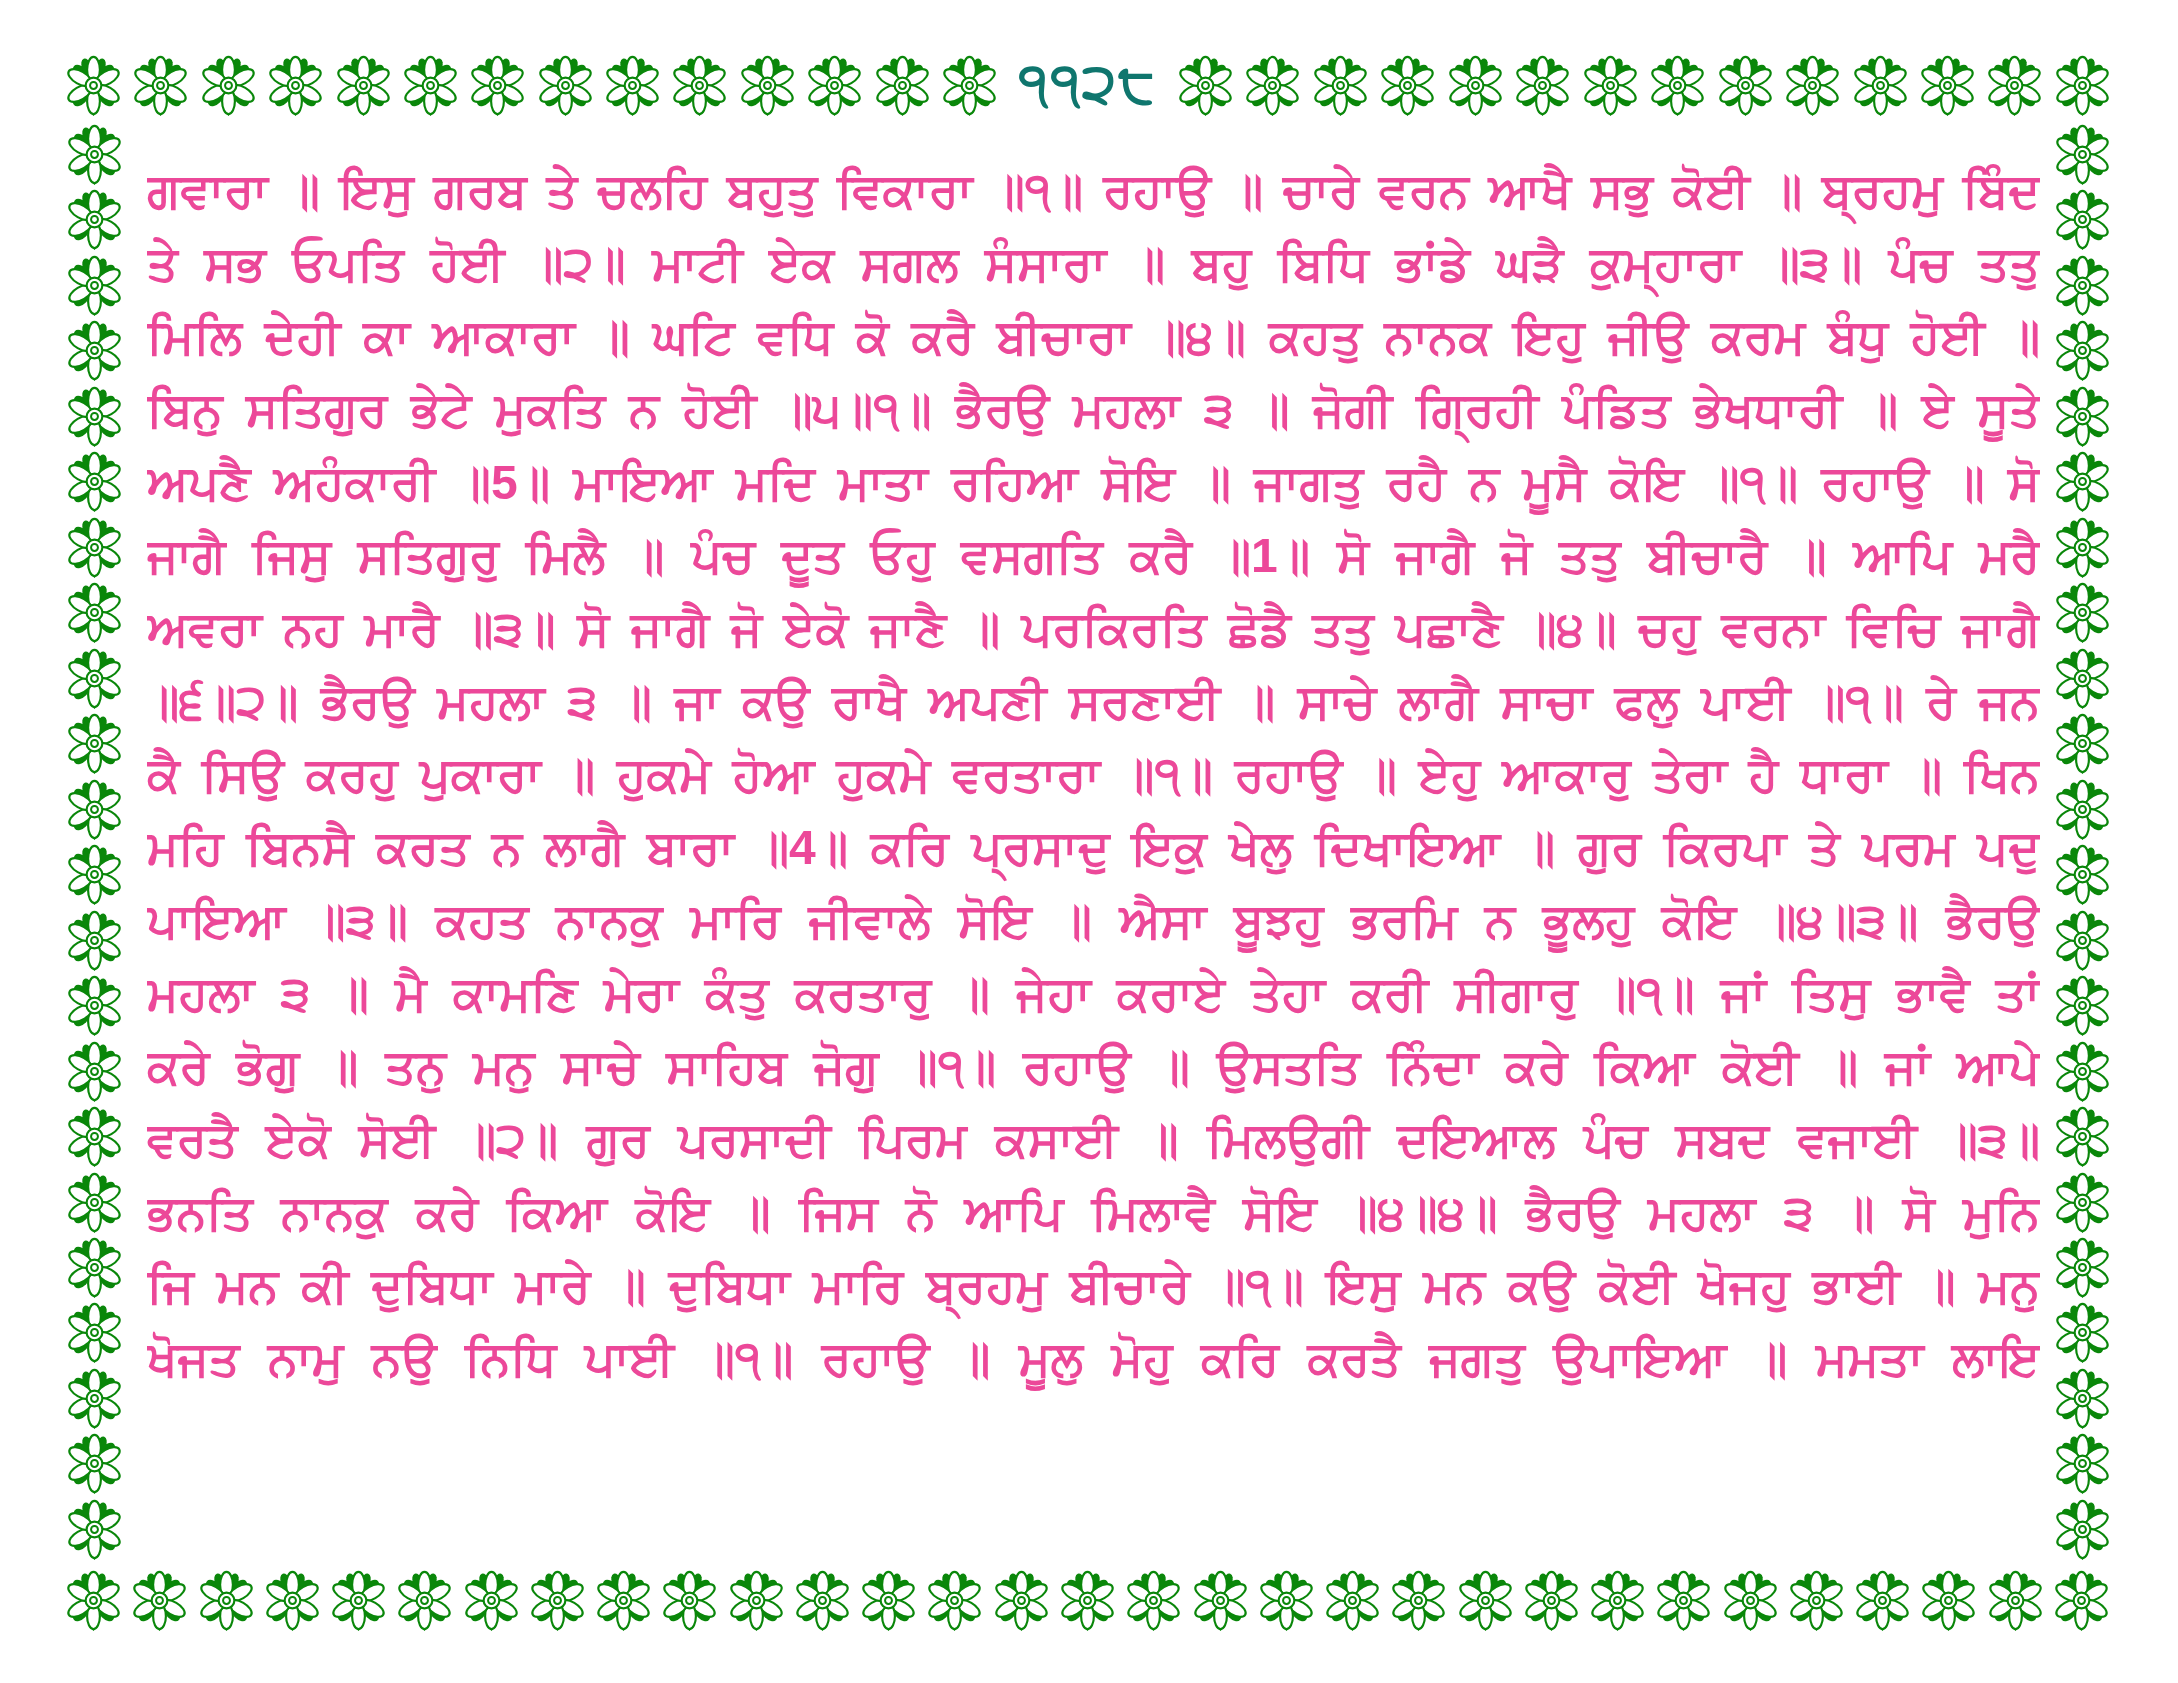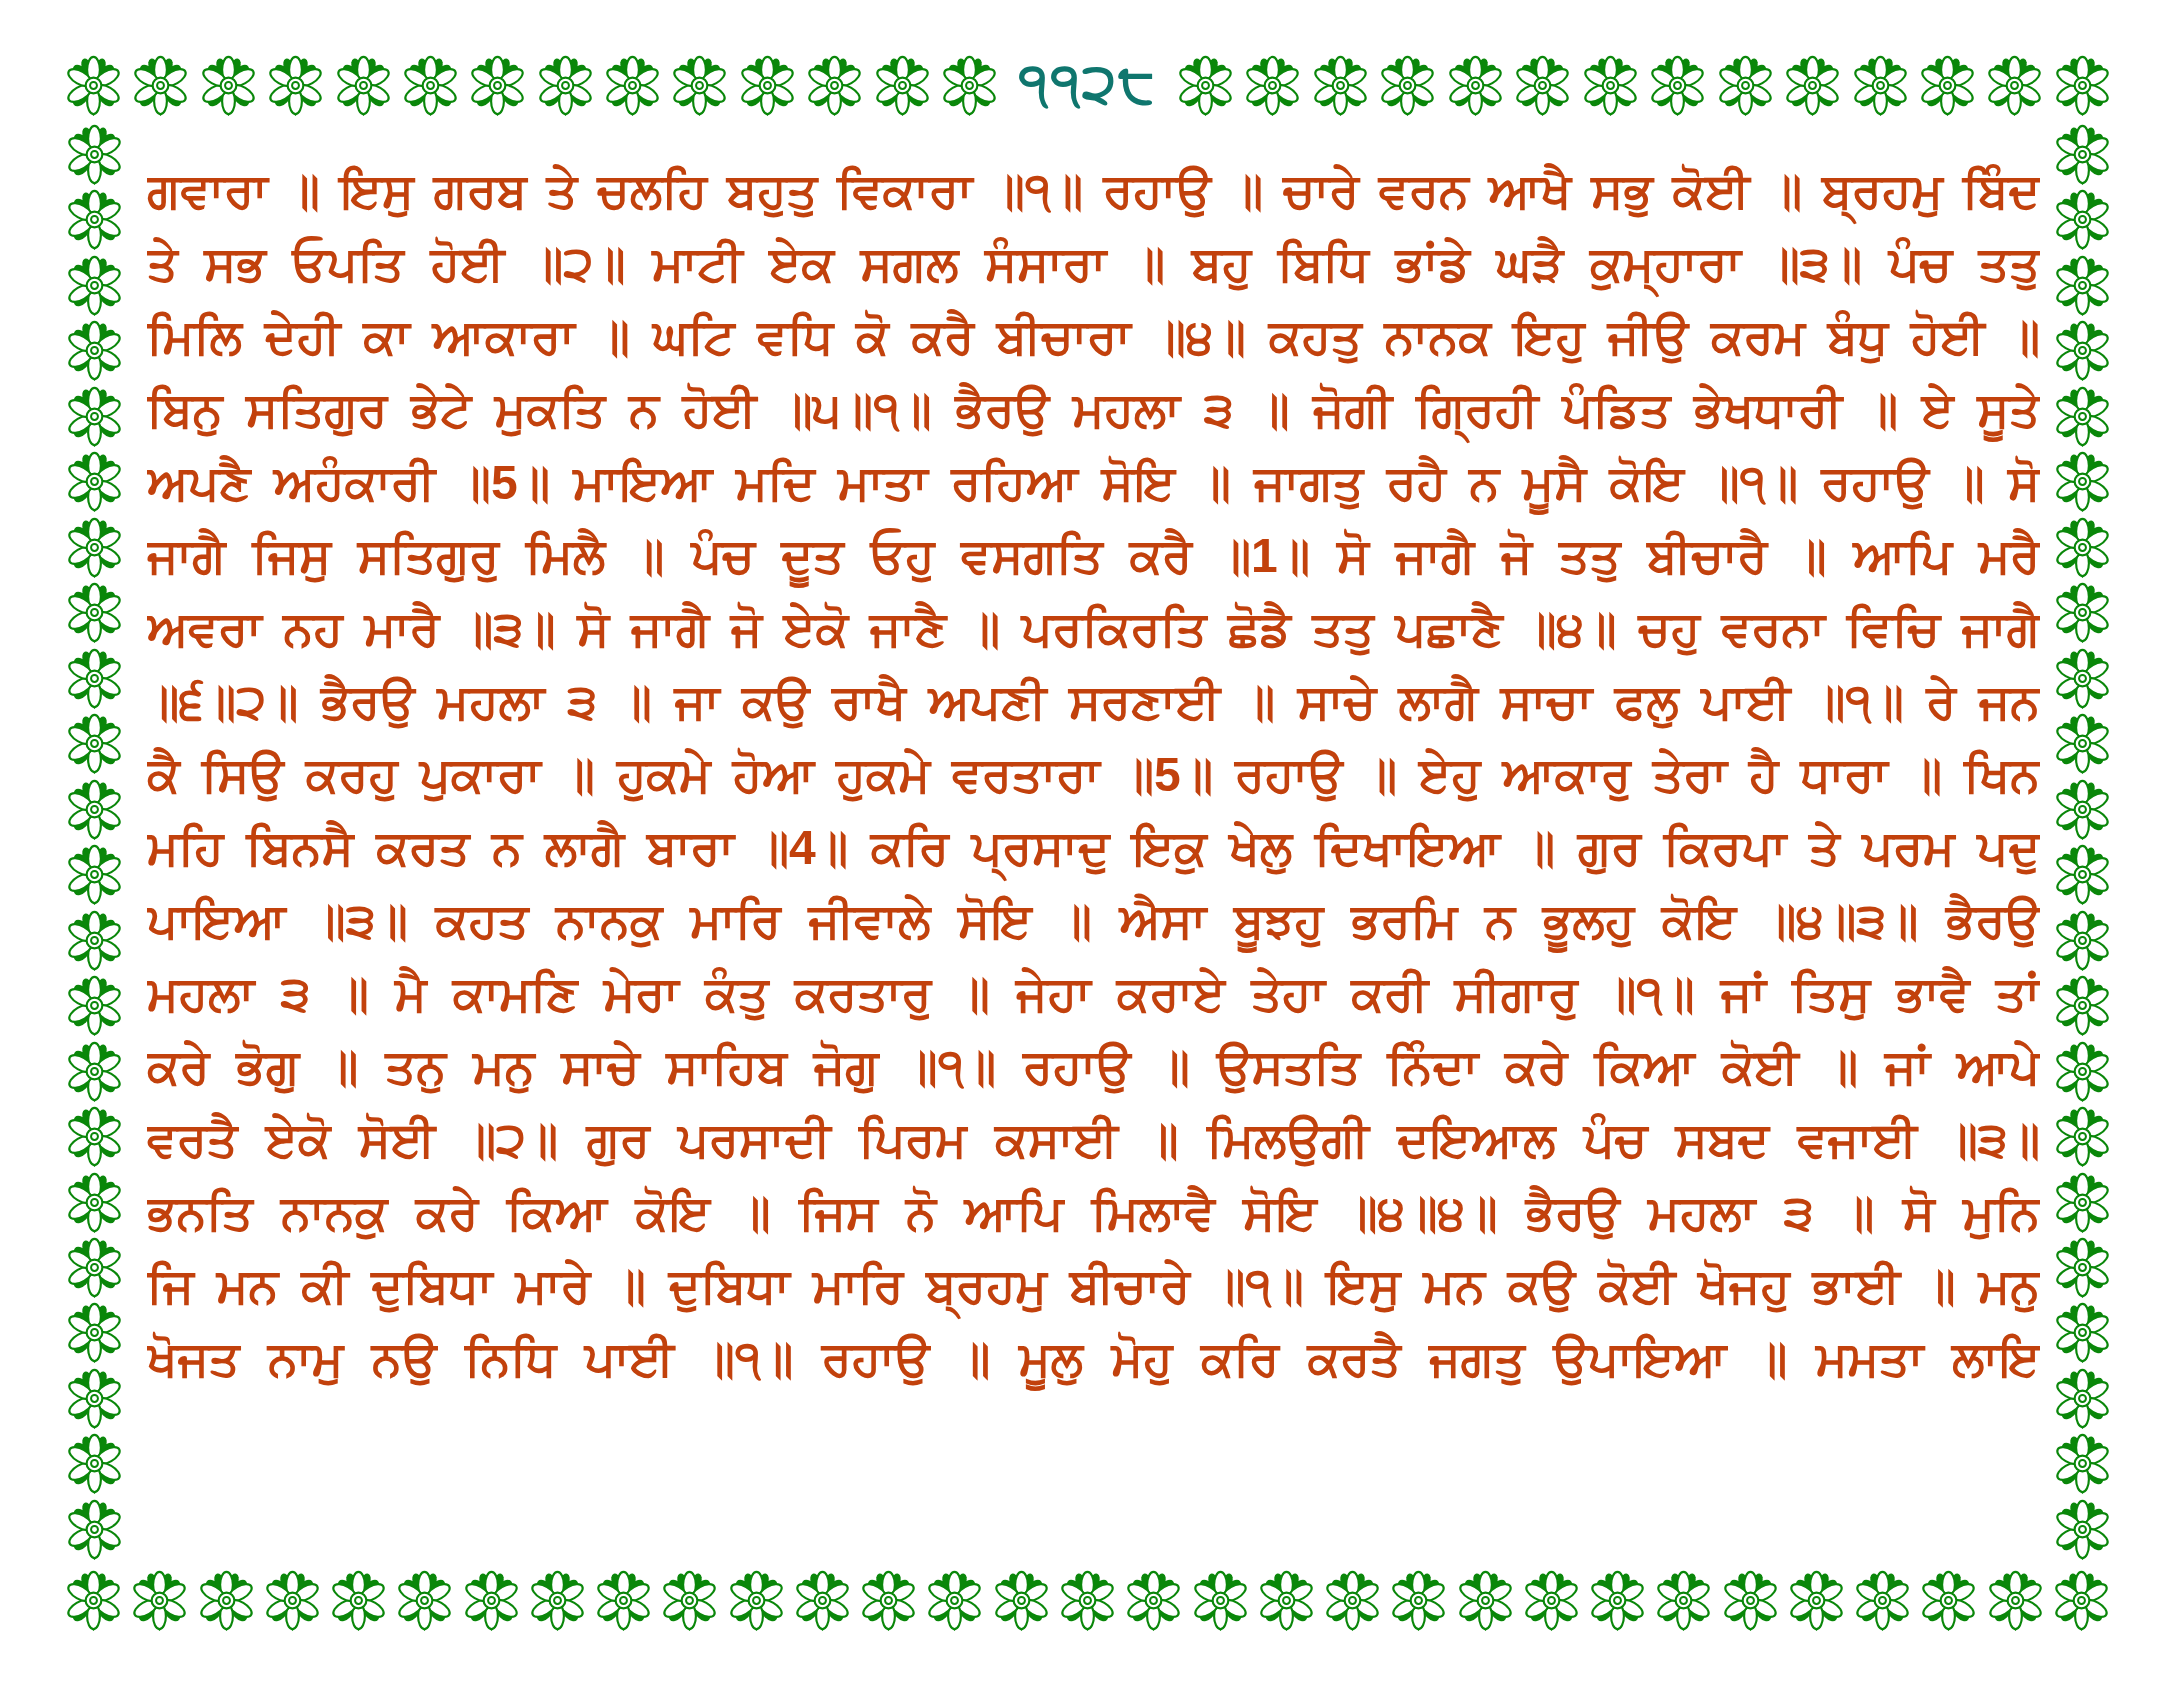--- a/index.html
+++ b/index.html
@@ -26,21 +26,21 @@
   .page-number{
     position:absolute;left:1001px;top:48px;width:173px;height:71px;
     line-height:71px;text-align:center;
     font-size:55px;font-weight:700;color:#0f766e;
     letter-spacing:2px;
   }
 
   
   .text-block{
     position:absolute;left:147px;top:154px;width:1893px;
-    color:#c2410c;
+    color:#ec4899;
   }
   .tline{
     height:73px;line-height:73px;
     font-size:48px;font-weight:700;
     text-align:justify;
     -moz-text-align-last:justify;
     text-align-last:justify;
     white-space:normal;
     overflow:hidden;
   }
@@ -2228,21 +2228,21 @@
 
   <div class="text-block">
     <div class="tline">ਗਵਾਰਾ ॥ ਇਸੁ ਗਰਬ ਤੇ ਚਲਹਿ ਬਹੁਤੁ ਵਿਕਾਰਾ ॥੧॥ ਰਹਾਉ ॥ ਚਾਰੇ ਵਰਨ ਆਖੈ ਸਭੁ ਕੋਈ ॥ ਬ੍ਰਹਮੁ ਬਿੰਦ</div>
     <div class="tline">ਤੇ ਸਭ ਓਪਤਿ ਹੋਈ ॥੨॥ ਮਾਟੀ ਏਕ ਸਗਲ ਸੰਸਾਰਾ ॥ ਬਹੁ ਬਿਧਿ ਭਾਂਡੇ ਘੜੈ ਕੁਮ੍ਹਾਰਾ ॥੩॥ ਪੰਚ ਤਤੁ</div>
     <div class="tline">ਮਿਲਿ ਦੇਹੀ ਕਾ ਆਕਾਰਾ ॥ ਘਟਿ ਵਧਿ ਕੋ ਕਰੈ ਬੀਚਾਰਾ ॥੪॥ ਕਹਤੁ ਨਾਨਕ ਇਹੁ ਜੀਉ ਕਰਮ ਬੰਧੁ ਹੋਈ ॥</div>
     <div class="tline">ਬਿਨੁ ਸਤਿਗੁਰ ਭੇਟੇ ਮੁਕਤਿ ਨ ਹੋਈ ॥੫॥੧॥ ਭੈਰਉ ਮਹਲਾ ੩ ॥ ਜੋਗੀ ਗ੍ਰਿਹੀ ਪੰਡਿਤ ਭੇਖਧਾਰੀ ॥ ਏ ਸੂਤੇ</div>
     <div class="tline">ਅਪਣੈ ਅਹੰਕਾਰੀ ॥5॥ ਮਾਇਆ ਮਦਿ ਮਾਤਾ ਰਹਿਆ ਸੋਇ ॥ ਜਾਗਤੁ ਰਹੈ ਨ ਮੂਸੈ ਕੋਇ ॥੧॥ ਰਹਾਉ ॥ ਸੋ</div>
     <div class="tline">ਜਾਗੈ ਜਿਸੁ ਸਤਿਗੁਰੁ ਮਿਲੈ ॥ ਪੰਚ ਦੂਤ ਓਹੁ ਵਸਗਤਿ ਕਰੈ ॥1॥ ਸੋ ਜਾਗੈ ਜੋ ਤਤੁ ਬੀਚਾਰੈ ॥ ਆਪਿ ਮਰੈ</div>
     <div class="tline">ਅਵਰਾ ਨਹ ਮਾਰੈ ॥੩॥ ਸੋ ਜਾਗੈ ਜੋ ਏਕੋ ਜਾਣੈ ॥ ਪਰਕਿਰਤਿ ਛੋਡੈ ਤਤੁ ਪਛਾਣੈ ॥੪॥ ਚਹੁ ਵਰਨਾ ਵਿਚਿ ਜਾਗੈ</div>
     <div class="tline">॥੬॥੨॥ ਭੈਰਉ ਮਹਲਾ ੩ ॥ ਜਾ ਕਉ ਰਾਖੈ ਅਪਣੀ ਸਰਣਾਈ ॥ ਸਾਚੇ ਲਾਗੈ ਸਾਚਾ ਫਲੁ ਪਾਈ ॥੧॥ ਰੇ ਜਨ</div>
-    <div class="tline">ਕੈ ਸਿਉ ਕਰਹੁ ਪੁਕਾਰਾ ॥ ਹੁਕਮੇ ਹੋਆ ਹੁਕਮੇ ਵਰਤਾਰਾ ॥5॥ ਰਹਾਉ ॥ ਏਹੁ ਆਕਾਰੁ ਤੇਰਾ ਹੈ ਧਾਰਾ ॥ ਖਿਨ</div>
+    <div class="tline">ਕੈ ਸਿਉ ਕਰਹੁ ਪੁਕਾਰਾ ॥ ਹੁਕਮੇ ਹੋਆ ਹੁਕਮੇ ਵਰਤਾਰਾ ॥੧॥ ਰਹਾਉ ॥ ਏਹੁ ਆਕਾਰੁ ਤੇਰਾ ਹੈ ਧਾਰਾ ॥ ਖਿਨ</div>
     <div class="tline">ਮਹਿ ਬਿਨਸੈ ਕਰਤ ਨ ਲਾਗੈ ਬਾਰਾ ॥4॥ ਕਰਿ ਪ੍ਰਸਾਦੁ ਇਕੁ ਖੇਲੁ ਦਿਖਾਇਆ ॥ ਗੁਰ ਕਿਰਪਾ ਤੇ ਪਰਮ ਪਦੁ</div>
     <div class="tline">ਪਾਇਆ ॥੩॥ ਕਹਤ ਨਾਨਕੁ ਮਾਰਿ ਜੀਵਾਲੇ ਸੋਇ ॥ ਐਸਾ ਬੂਝਹੁ ਭਰਮਿ ਨ ਭੂਲਹੁ ਕੋਇ ॥੪॥੩॥ ਭੈਰਉ</div>
     <div class="tline">ਮਹਲਾ ੩ ॥ ਮੈ ਕਾਮਣਿ ਮੇਰਾ ਕੰਤੁ ਕਰਤਾਰੁ ॥ ਜੇਹਾ ਕਰਾਏ ਤੇਹਾ ਕਰੀ ਸੀਗਾਰੁ ॥੧॥ ਜਾਂ ਤਿਸੁ ਭਾਵੈ ਤਾਂ</div>
     <div class="tline">ਕਰੇ ਭੋਗੁ ॥ ਤਨੁ ਮਨੁ ਸਾਚੇ ਸਾਹਿਬ ਜੋਗੁ ॥੧॥ ਰਹਾਉ ॥ ਉਸਤਤਿ ਨਿੰਦਾ ਕਰੇ ਕਿਆ ਕੋਈ ॥ ਜਾਂ ਆਪੇ</div>
     <div class="tline">ਵਰਤੈ ਏਕੋ ਸੋਈ ॥੨॥ ਗੁਰ ਪਰਸਾਦੀ ਪਿਰਮ ਕਸਾਈ ॥ ਮਿਲਉਗੀ ਦਇਆਲ ਪੰਚ ਸਬਦ ਵਜਾਈ ॥੩॥</div>
     <div class="tline">ਭਨਤਿ ਨਾਨਕੁ ਕਰੇ ਕਿਆ ਕੋਇ ॥ ਜਿਸ ਨੋ ਆਪਿ ਮਿਲਾਵੈ ਸੋਇ ॥੪॥੪॥ ਭੈਰਉ ਮਹਲਾ ੩ ॥ ਸੋ ਮੁਨਿ</div>
     <div class="tline">ਜਿ ਮਨ ਕੀ ਦੁਬਿਧਾ ਮਾਰੇ ॥ ਦੁਬਿਧਾ ਮਾਰਿ ਬ੍ਰਹਮੁ ਬੀਚਾਰੇ ॥੧॥ ਇਸੁ ਮਨ ਕਉ ਕੋਈ ਖੋਜਹੁ ਭਾਈ ॥ ਮਨੁ</div>
     <div class="tline">ਖੋਜਤ ਨਾਮੁ ਨਉ ਨਿਧਿ ਪਾਈ ॥੧॥ ਰਹਾਉ ॥ ਮੂਲੁ ਮੋਹੁ ਕਰਿ ਕਰਤੈ ਜਗਤੁ ਉਪਾਇਆ ॥ ਮਮਤਾ ਲਾਇ</div>
   </div>
 

